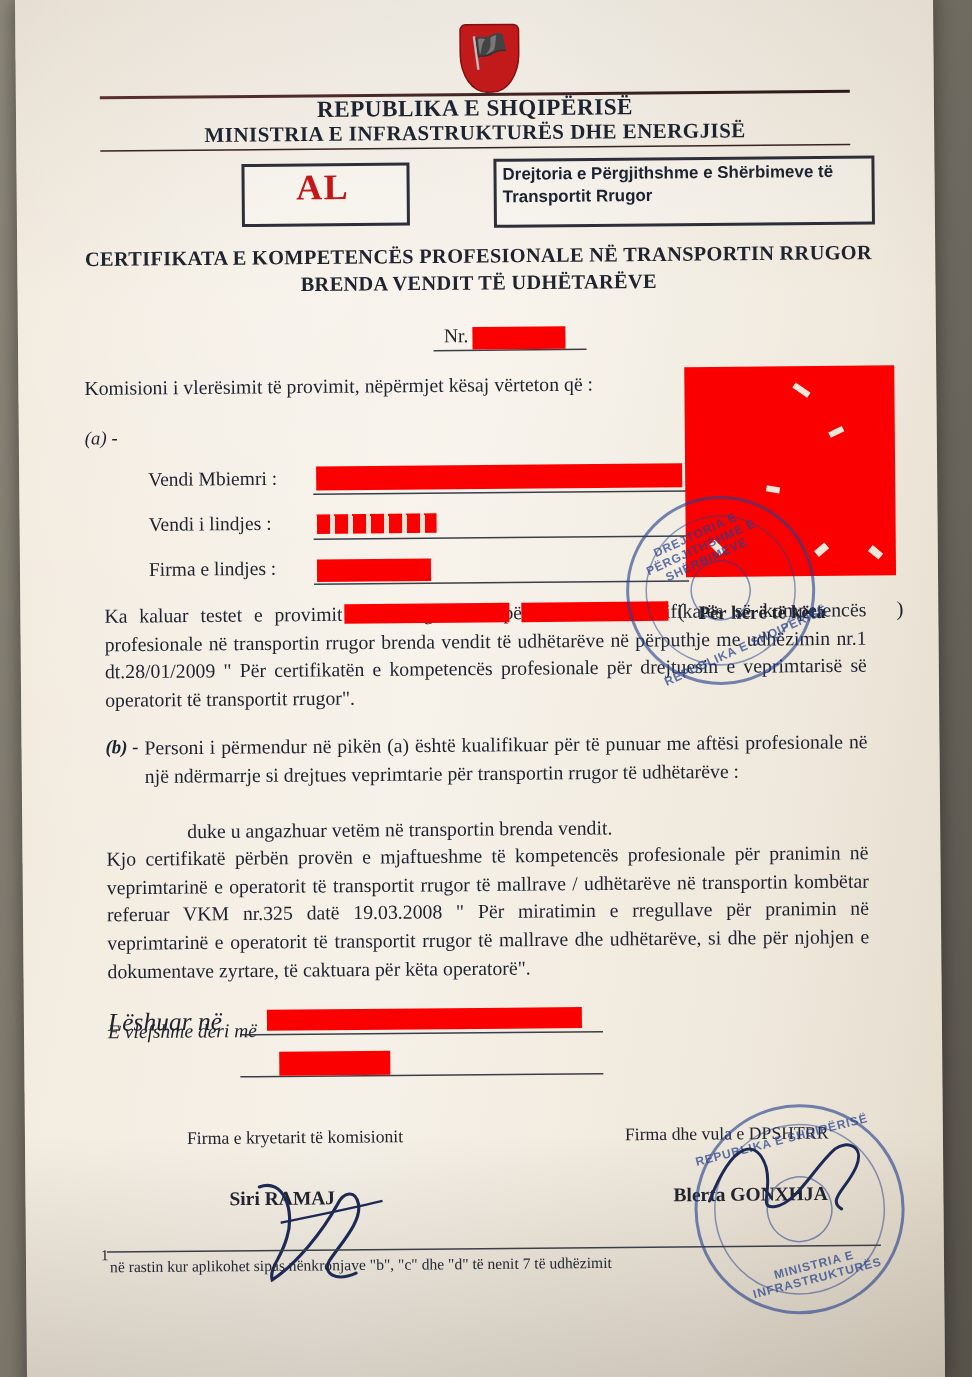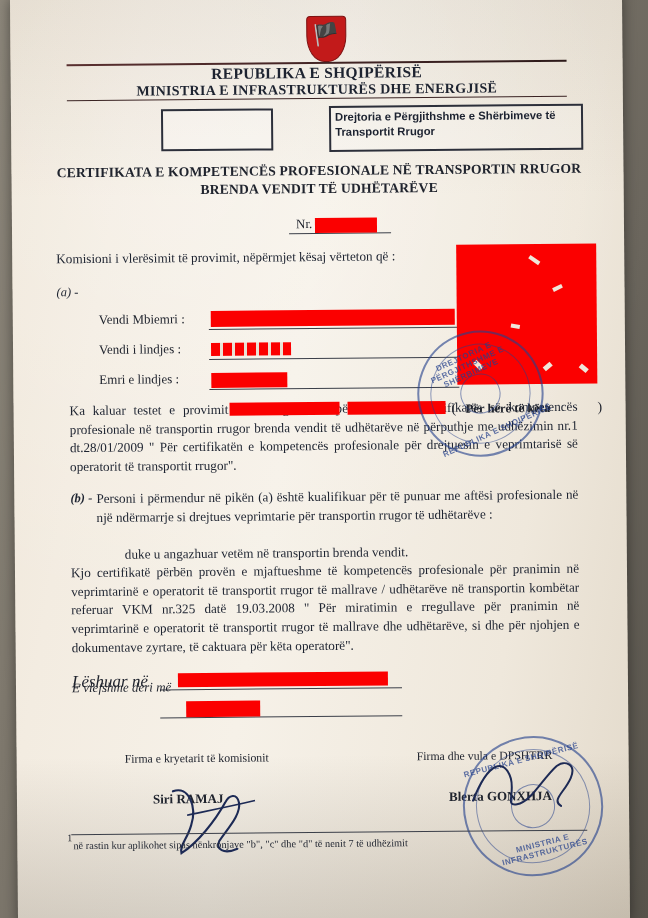--- a/index.html
+++ b/index.html
@@ -334,20 +334,21 @@
     </div>
 
     <div class="rulebar r1"></div>
 
     <div class="title-main">REPUBLIKA E SHQIPËRISË</div>
     <div class="title-sub">MINISTRIA E INFRASTRUKTURËS DHE ENERGJISË</div>
 
     <div class="rulebar r2"></div>
 
     <div class="al-box"></div>
+    <div class="al-text">AL</div>
 
     <div class="dept-box"></div>
     <div class="dept-text">Drejtoria e Përgjithshme e Shërbimeve të Transportit Rrugor</div>
 
     <div class="cert-title">CERTIFIKATA E KOMPETENCËS PROFESIONALE NË TRANSPORTIN RRUGOR BRENDA VENDIT TË  UDHËTARËVE</div>
 
     <div class="nr-line">Nr.</div>
     <div class="nr-rule"></div>
     <div class="redact r-nr"></div>
 
@@ -356,21 +357,21 @@
     <div class="para lbl-a">(a) -</div>
 
     <div class="field-label f1-lbl">Vendi Mbiemri :</div>
     <div class="field-rule f1-rule"></div>
     <div class="redact r-name"></div>
 
     <div class="field-label f2-lbl">Vendi i lindjes :</div>
     <div class="field-rule f2-rule"></div>
     <div class="redact r-place"></div>
 
-    <div class="field-label f3-lbl">Emri e lindjes :</div>
+    <div class="field-label f3-lbl">Firma e lindjes :</div>
     <div class="field-rule f3-rule"></div>
     <div class="redact r-birth"></div>
 
     <div class="redact r-photo">
       <span class="nick n1"></span>
         <span class="nick n2"></span>
         <span class="nick n3"></span>
       <span class="nick n4"></span>
         <span class="nick n5"></span>
         <span class="nick n6"></span>

